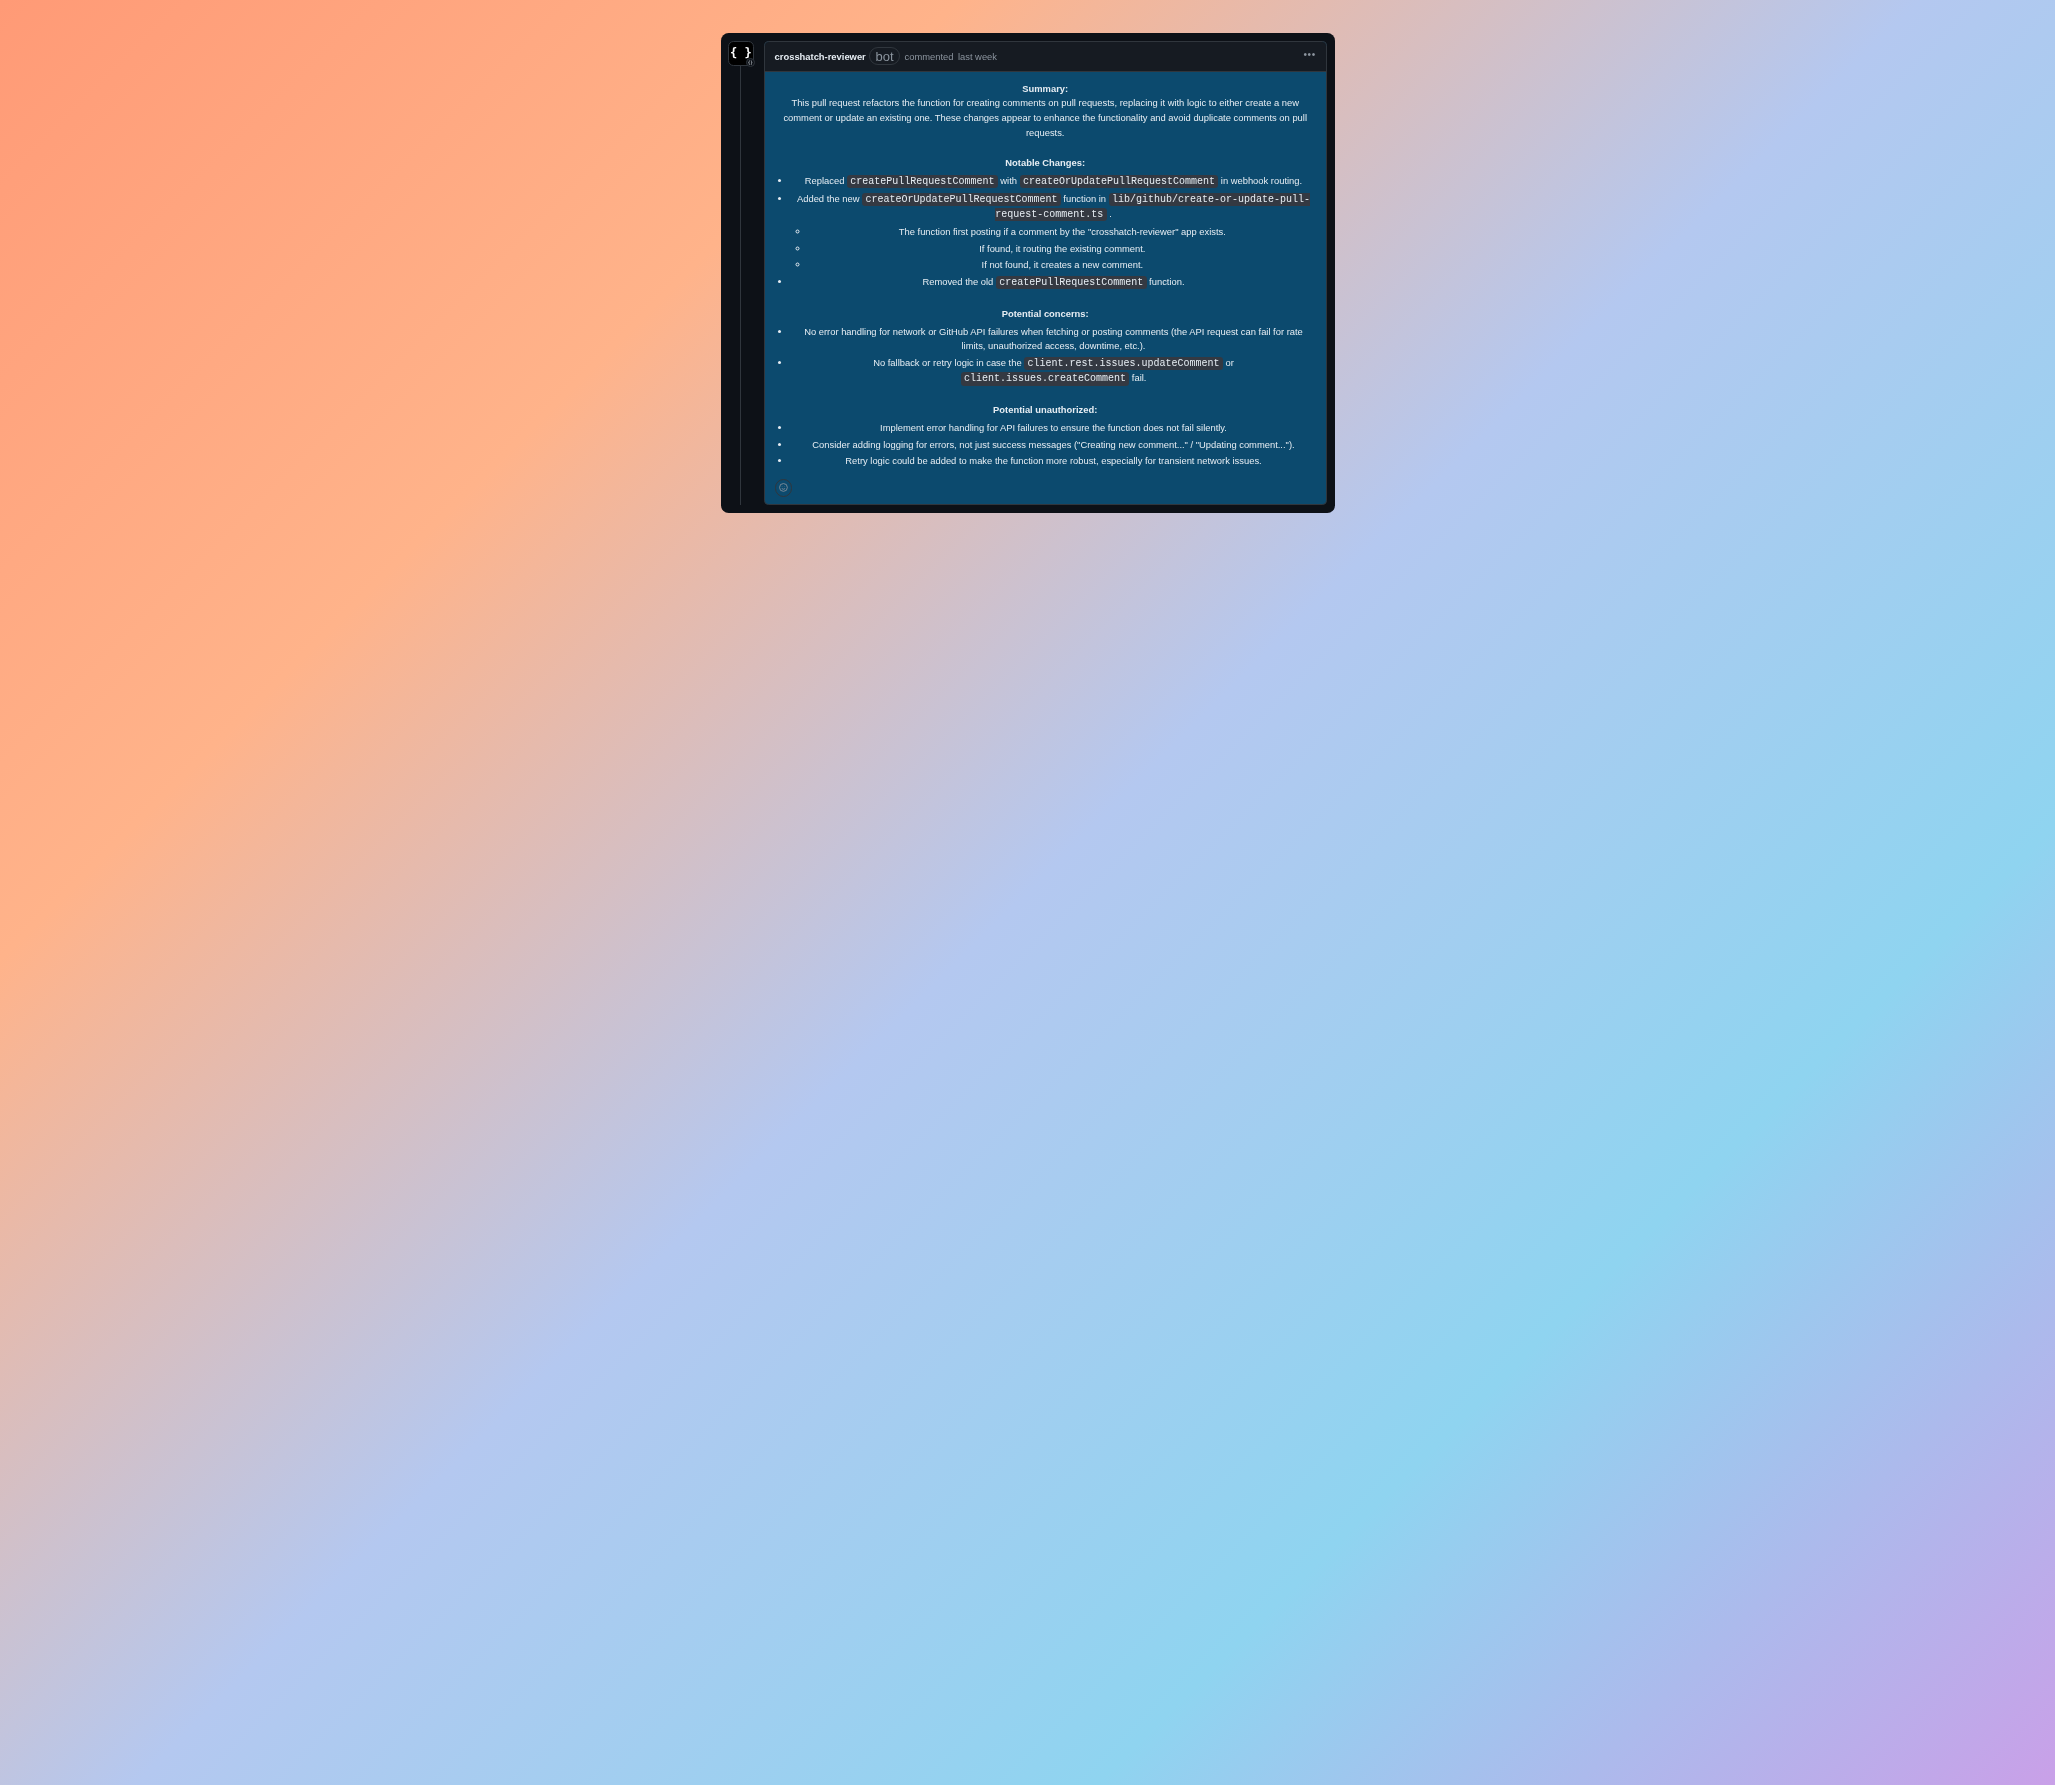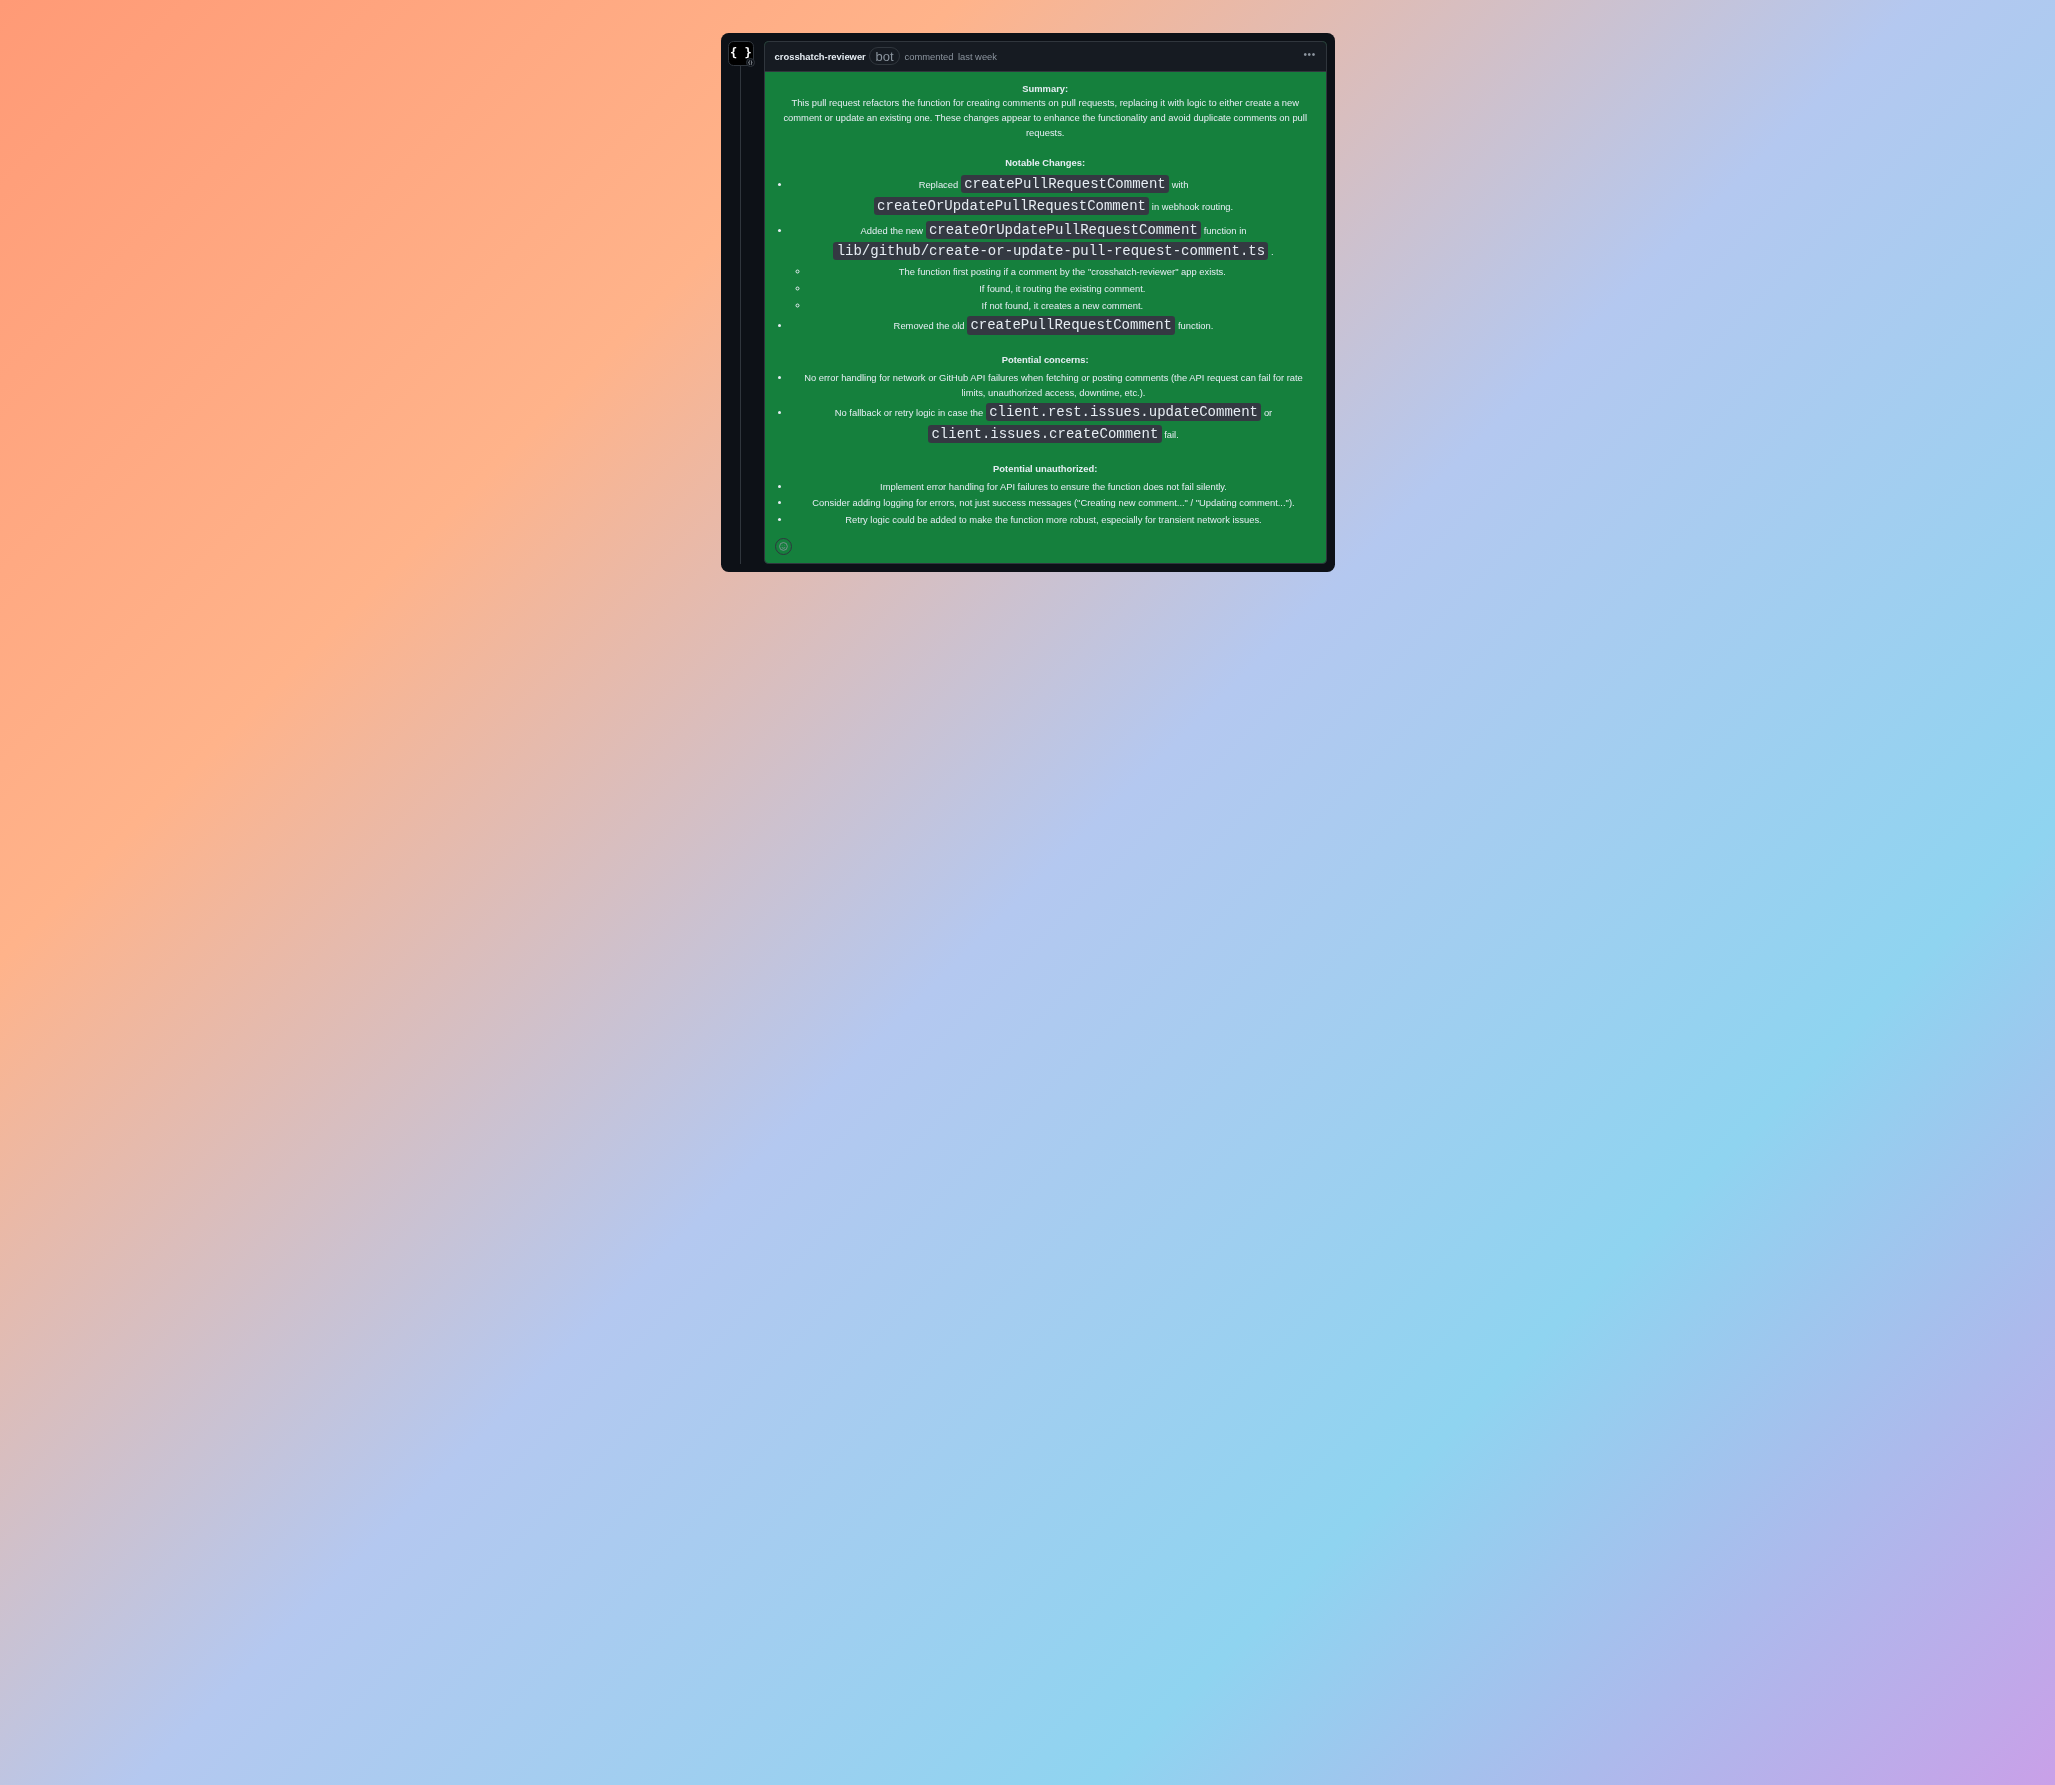--- a/index.html
+++ b/index.html
@@ -81,21 +81,21 @@
       font-family: ui-monospace, monospace;
     }
 
     .comment-box {
       flex: 1;
       border: 0.6px solid #30363d;
       border-radius: 4.4px;
       overflow: hidden;
       position: relative;
       z-index: 1;
-      background: #15803d;
+      background: #0c4a6e;
     }
 
     .comment-box::before {
       content: "";
       position: absolute;
       left: -4.4px;
       top: 7.7px;
       width: 8.9px;
       height: 8.9px;
       background: #161b22;
@@ -182,21 +182,21 @@
       list-style: circle;
       margin-left: 17.7px;
       margin-top: 2.2px;
     }
 
     code {
       font-family: ui-monospace, "SFMono-Regular", Consolas, "Liberation Mono", monospace;
       background: #343942;
       padding: 1.1px 3.3px;
       border-radius: 3.3px;
-      font-size: 14px;
+      font-size: 10px;
     }
 
     .reaction-row {
       margin-top: 10px;
     }
 
     .reaction-btn {
       width: 17.7px;
       height: 17.7px;
       border-radius: 50%;

